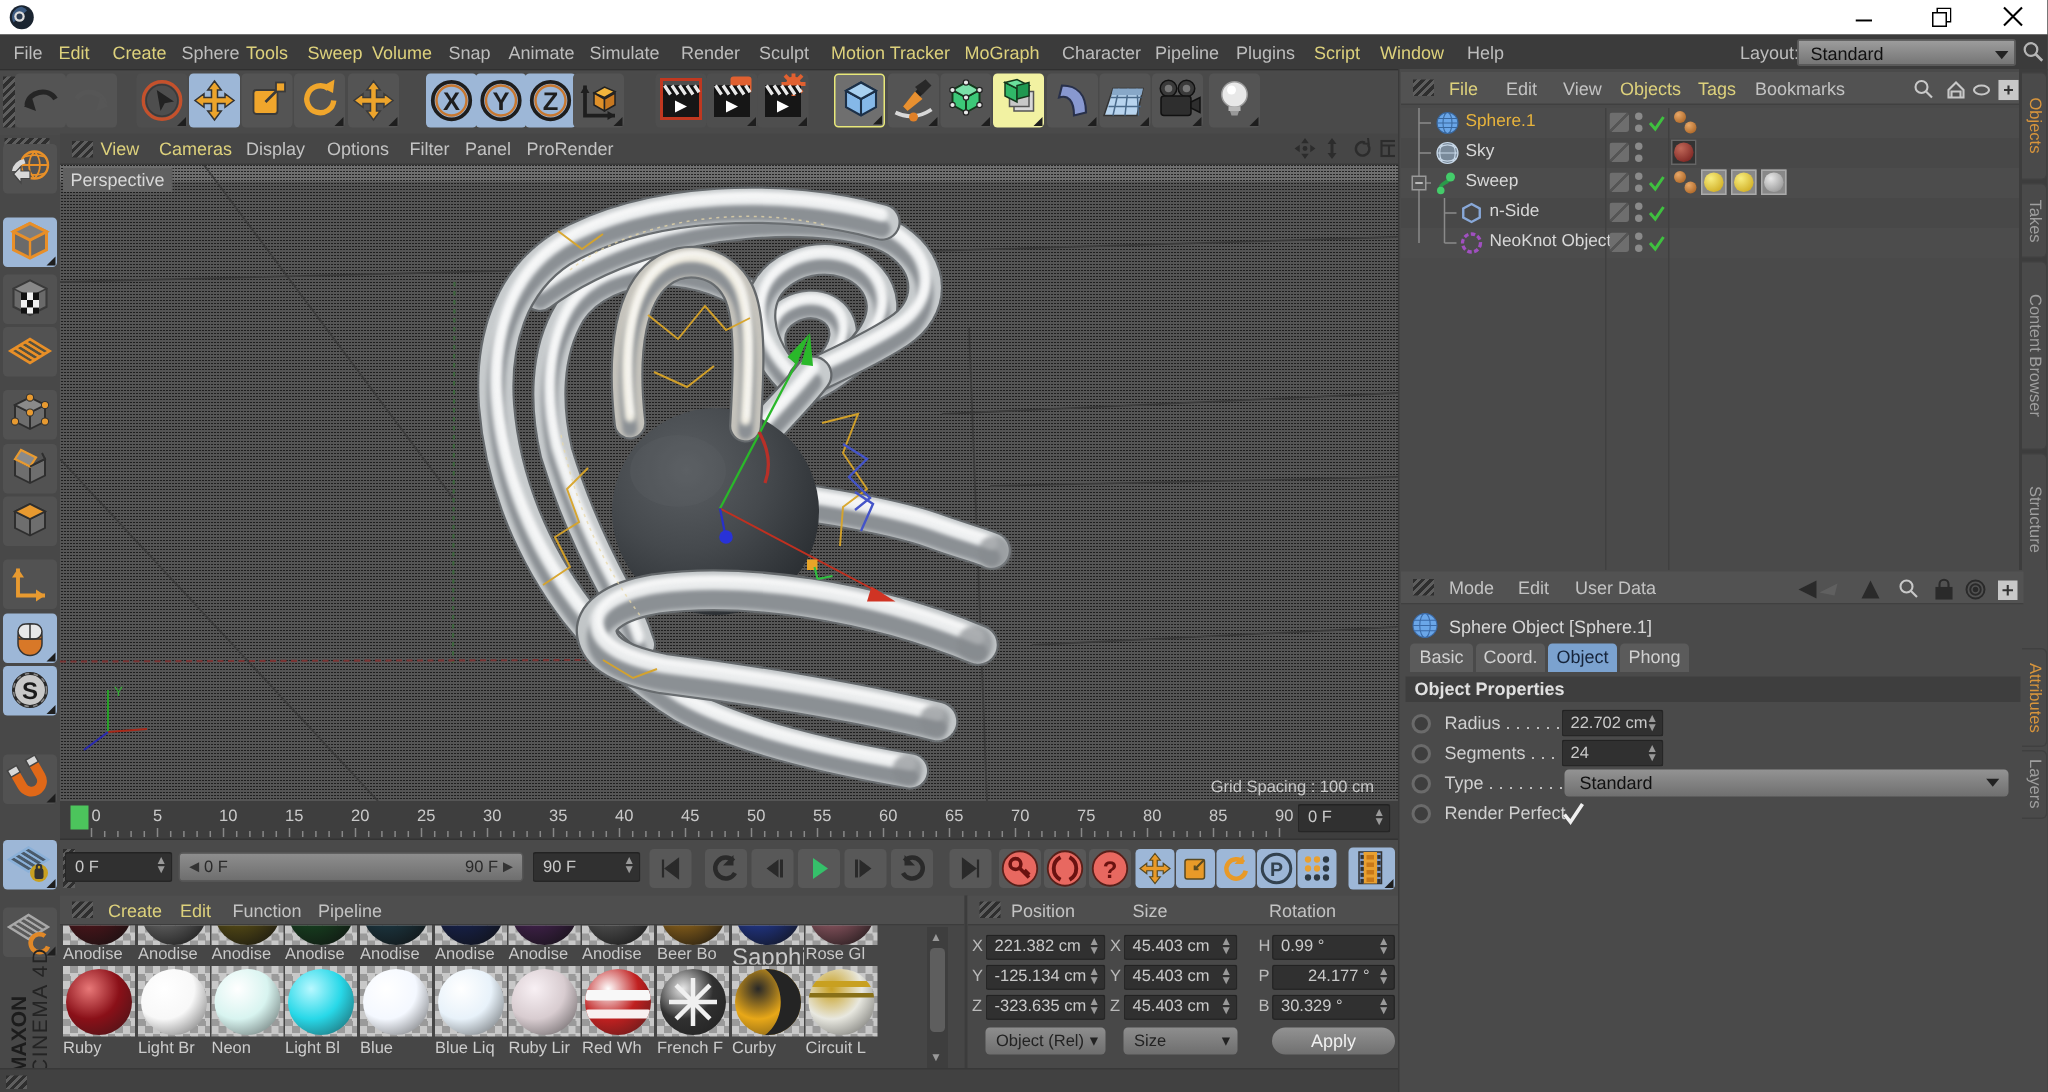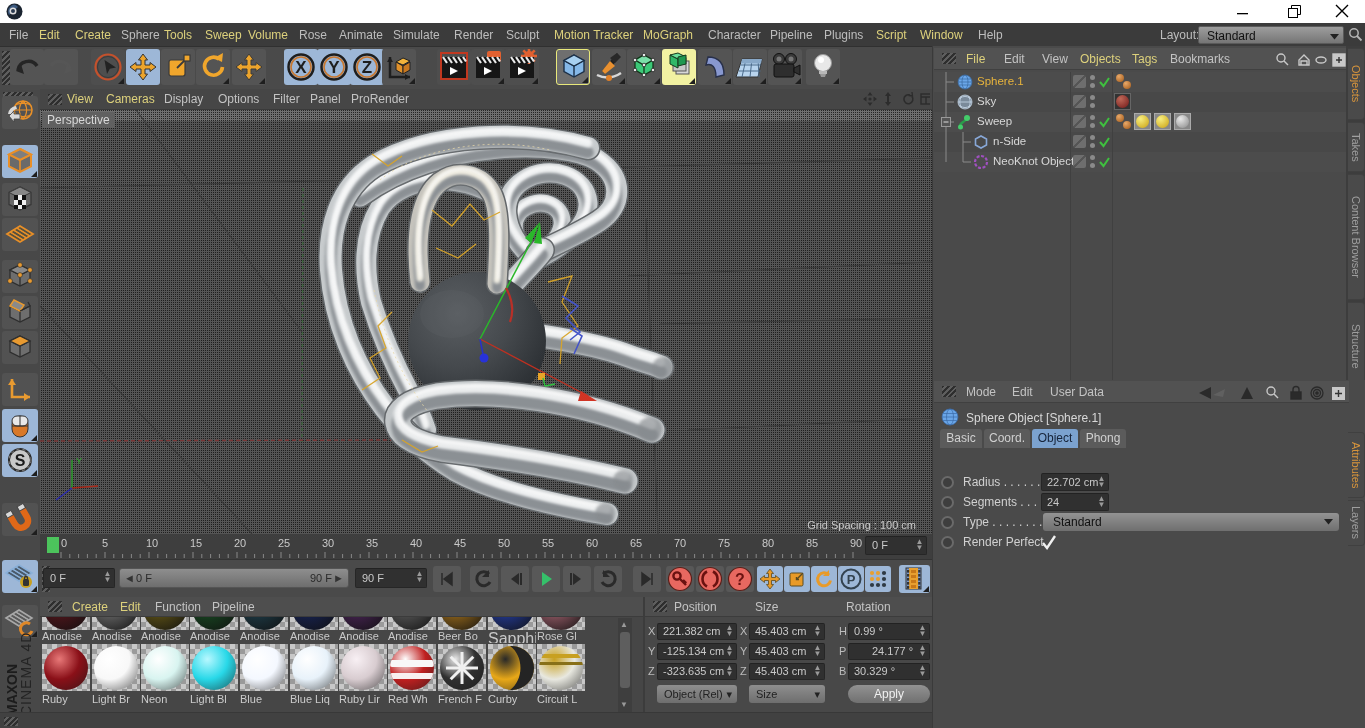--- a/index.html
+++ b/index.html
@@ -39,21 +39,21 @@
       </svg>
 </div>
 <div class="a" style="left:0;top:23px;width:1365px;height:24px;background:#3b3b3b;border-bottom:1px solid #303030">
       <span class="mi" style="left:9px">File</span>
       <span class="mi y" style="left:39px">Edit</span>
       <span class="mi y" style="left:75px">Create</span>
       <span class="mi" style="left:121px">Sphere</span>
       <span class="mi y" style="left:164px">Tools</span>
       <span class="mi y" style="left:205px">Sweep</span>
       <span class="mi y" style="left:248px">Volume</span>
-      <span class="mi" style="left:299px">Rose</span>
+      <span class="mi" style="left:299px">Snap</span>
       <span class="mi" style="left:339px">Animate</span>
       <span class="mi" style="left:393px">Simulate</span>
       <span class="mi" style="left:454px">Render</span>
       <span class="mi" style="left:506px">Sculpt</span>
       <span class="mi y" style="left:554px">Motion Tracker</span>
       <span class="mi y" style="left:643px">MoGraph</span>
       <span class="mi" style="left:708px">Character</span>
       <span class="mi" style="left:770px">Pipeline</span>
       <span class="mi" style="left:824px">Plugins</span>
       <span class="mi y" style="left:876px">Script</span>
@@ -1069,20 +1069,21 @@
       </div>
       <svg class="a" style="left:8px;top:28px" width="18" height="18">
         <circle cx="9" cy="9" r="8" fill="#6aa6e8"></circle>
         <path d="M9 1 a8 8 0 0 1 0 16 M9 1 a8 8 0 0 0 0 16 M9 1 a3.5 8 0 0 1 0 16 M9 1 a3.5 8 0 0 0 0 16 M1 9 h16 M2.2 5.5 h13.6 M2.2 12.5 h13.6" fill="none" stroke="#3a6aa8" stroke-width="0.7"></path>
       </svg>
       <span class="a" style="left:33px;top:31px;font-size:12px;color:#d8d8d8">Sphere Object [Sphere.1]</span>
       <div class="a" style="left:7px;top:49px;width:42px;height:19px;background:#5b5b5b;border-radius:3px 3px 0 0;font-size:12px;color:#d0d0d0;text-align:center;line-height:19px">Basic</div>
       <div class="a" style="left:51px;top:49px;width:46px;height:19px;background:#5b5b5b;border-radius:3px 3px 0 0;font-size:12px;color:#d0d0d0;text-align:center;line-height:19px">Coord.</div>
       <div class="a" style="left:99px;top:49px;width:46px;height:19px;background:#7ba2cf;border-radius:3px 3px 0 0;font-size:12px;color:#16243a;text-align:center;line-height:19px">Object</div>
       <div class="a" style="left:147px;top:49px;width:46px;height:19px;background:#5b5b5b;border-radius:3px 3px 0 0;font-size:12px;color:#d0d0d0;text-align:center;line-height:19px">Phong</div>
+      <div class="a" style="left:4px;top:71px;width:410px;height:17px;background:#3e3e3e;font-size:12px;font-weight:bold;color:#e0e0e0;line-height:17px;padding-left:6px">Object Properties</div>
       <div class="a" style="left:8px;top:96px;width:13px;height:13px;border-radius:50%;background:#3e3e3e;border:2px solid #6a6a6a"></div>
       <span class="a" style="left:30px;top:95px;font-size:12px;color:#d0d0d0">Radius . . . . . . . .</span>
       <div class="fld" style="left:108px;top:93px;width:68px;height:18px;line-height:16px;padding-left:5px">22.702 cm<span class="spin" style="top:2px">▲<br>▼</span></div>
       <div class="a" style="left:8px;top:116px;width:13px;height:13px;border-radius:50%;background:#3e3e3e;border:2px solid #6a6a6a"></div>
       <span class="a" style="left:30px;top:115px;font-size:12px;color:#d0d0d0">Segments . . . . .</span>
       <div class="fld" style="left:108px;top:113px;width:68px;height:18px;line-height:16px;padding-left:5px">24<span class="spin" style="top:2px">▲<br>▼</span></div>
       <div class="a" style="left:8px;top:136px;width:13px;height:13px;border-radius:50%;background:#3e3e3e;border:2px solid #6a6a6a"></div>
       <span class="a" style="left:30px;top:135px;font-size:12px;color:#d0d0d0">Type . . . . . . . . . .</span>
       <div class="a" style="left:110px;top:133px;width:296px;height:18px;background:linear-gradient(#939393,#6f6f6f);border-radius:3px;font-size:12px;color:#111;line-height:18px;padding-left:10px">Standard<svg class="a" style="right:6px;top:6px" width="9" height="6">
           <path d="M0 0 h9 l-4.5 5.5 z" fill="#222"></path>

